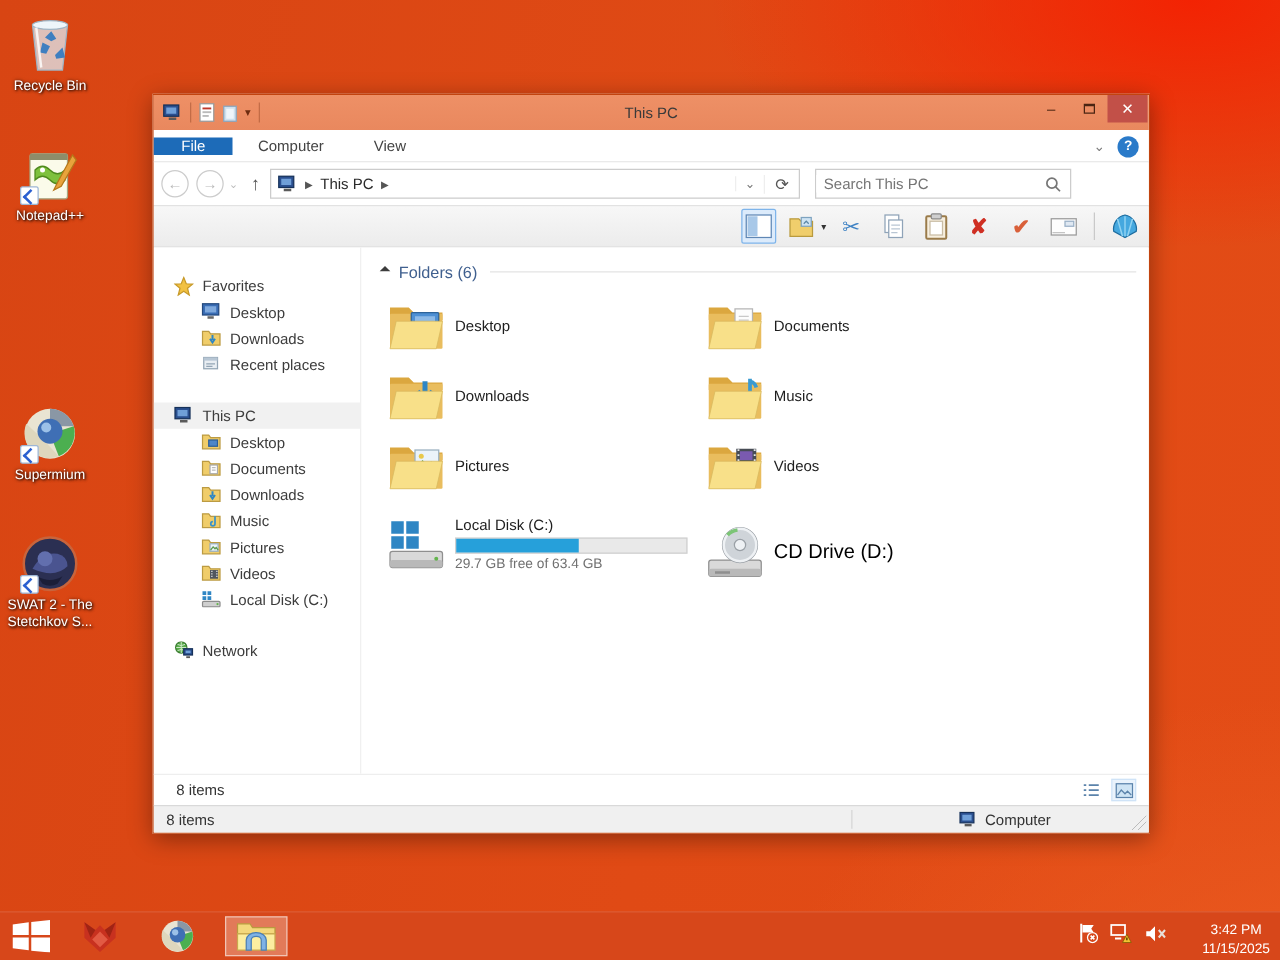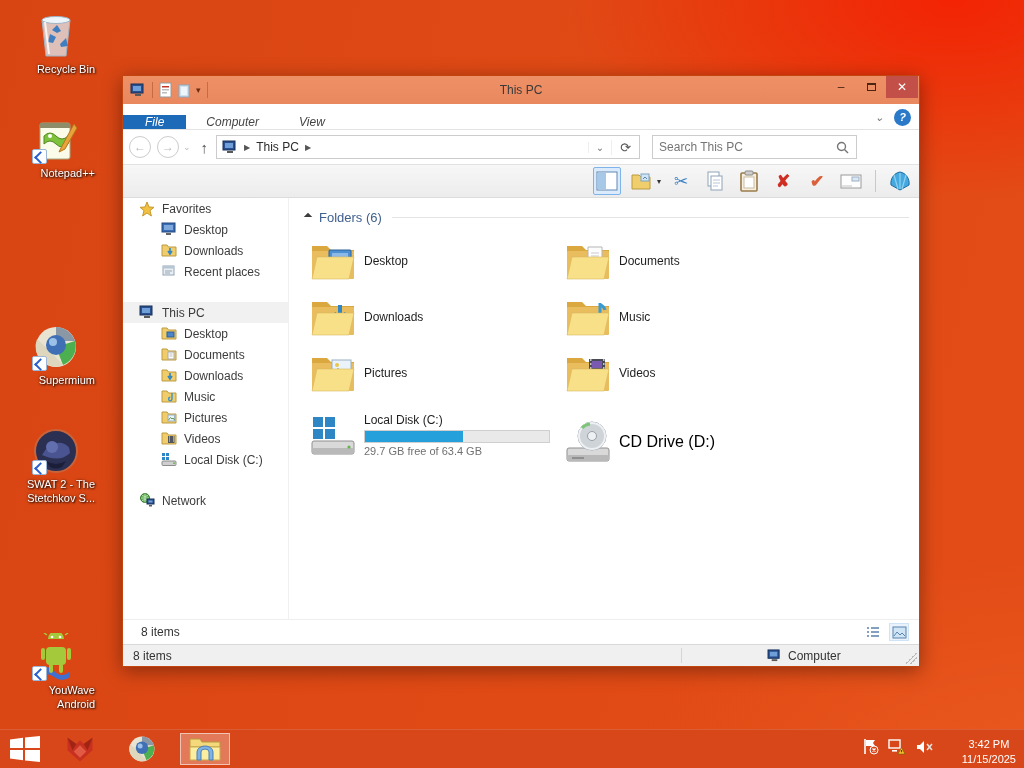--- a/index.html
+++ b/index.html
@@ -6,21 +6,21 @@
   html,body { width:1024px; height:768px; overflow:hidden; }
   body { font-family:"Liberation Sans", sans-serif; }
   #screen { position:relative; width:1024px; height:768px; overflow:hidden;
     background:
       radial-gradient(ellipse 620px 320px at 93% 0%, #f32303 0%, rgba(243,60,10,0) 62%),
       radial-gradient(ellipse 760px 420px at 104% 104%, #ea5a20 0%, rgba(234,95,45,0) 58%),
       linear-gradient(102deg, #d84513 0%, #e04a15 55%, #e34c16 100%);
   }
 
   
-  .dicon { position:absolute; left:17px; width:78px; text-align:right; cursor:default; }
+  .dicon { position:absolute; left:1px; width:78px; text-align:center; cursor:default; }
   .dicon .img { width:48px; height:48px; margin:0 auto; position:relative; }
   .dicon .lbl { margin-top:3px; font-size:11px; color:#fff; line-height:1.25;
                 text-shadow:1px 1px 2px rgba(0,0,0,.85), 0 0 3px rgba(0,0,0,.6); }
   .shortcut-arrow { position:absolute; left:0; bottom:0; width:15px; height:15px; background:#fff;
     border:1px solid #9db6d6; border-radius:2px; }
   .shortcut-arrow:after { content:""; position:absolute; left:3px; top:3px; width:7px; height:7px;
     border-left:2px solid #2a5fd0; border-bottom:2px solid #2a5fd0; transform:rotate(45deg); }
 
   
   .win { position:absolute; left:122px; top:75px; width:798px; height:592px;
@@ -31,21 +31,21 @@
   .qat .sep { width:1px; height:16px; background:rgba(120,50,20,.35); margin:0 2px; }
   .qat-caret { font-size:9px; color:#6e2c10; line-height:1; }
   .win-title { position:absolute; left:0; right:0; text-align:center; font-size:12px; color:#3a3a3a; }
   .caption-btns { position:absolute; right:1px; top:0; display:flex; }
   .cap { width:30px; height:22px; display:flex; align-items:center; justify-content:center;
          font-size:12px; color:#4b2412; }
   .cap.close { background:#c25048; color:#fff; width:32px; }
   .maxbox { width:9px; height:8px; border:1px solid #4b2412; border-top-width:2px; display:block; }
 
   .tabrow { position:absolute; left:0; top:28px; width:100%; height:26px; background:#fff;
-    border-bottom:1px solid #e3e3e3; display:flex; align-items:flex-end;font-style:italic; }
+    border-bottom:1px solid #e3e3e3; display:flex; align-items:center; }
   .tab { padding:0 20px; display:flex; align-items:center; font-size:12px; color:#444; }
   .tab.file { background:#1d6bb8; color:#fff; padding:0 22px; }
   .tab-right { position:absolute; right:8px; top:0; height:26px; display:flex; align-items:center; gap:10px; }
   .rib-chev { color:#777; font-size:11px; }
   .help-btn { width:17px; height:17px; border-radius:50%; background:#2a7ac9; color:#fff;
     font-size:11px; font-weight:bold; display:flex; align-items:center; justify-content:center; }
 
   .navbar { position:absolute; left:0; top:54px; width:100%; height:34px; background:#fff;
     display:flex; align-items:center; }
   .navbtn { width:22px; height:22px; border-radius:50%; border:1px solid #ccc;
@@ -67,21 +67,21 @@
     display:flex; align-items:center; padding-left:470px; gap:6px; }
   .tbtn { width:28px; height:28px; display:flex; align-items:center; justify-content:center; font-size:17px; }
   .tbtn.pressed { border:1px solid #7eb4ea; background:#dcebfb; border-radius:2px; }
   .tb-sep { width:1px; height:22px; background:#c9c9c9; margin:0 4px; }
   .tb-cut { color:#3e82c4; } .tb-del { color:#cf2f23; font-weight:bold; }
   .tb-check { color:#d9603a; font-weight:bold; }
   .tb-dd { font-size:8px; color:#333; margin-left:-4px; }
 
   .content { position:absolute; left:0; top:122px; right:0; bottom:47px; background:#fff; }
   .sidebar { position:absolute; left:0; top:0; bottom:0; width:166px; overflow:hidden;
-    border-right:1px solid #f0f0f0; padding-top:0; font-size:12px; color:#3c3c3c; }
+    border-right:1px solid #f0f0f0; padding-top:20px; font-size:12px; color:#3c3c3c; }
   .trow { height:21px; display:flex; align-items:center; gap:7px; padding-left:16px; white-space:nowrap; }
   .trow.child { padding-left:38px; }
   .trow.sel { background:#f1f1f1; } .gap20 { height:20px; }
   .ticn { width:16px; height:16px; flex:0 0 16px; display:flex; }
 
   .main { position:absolute; left:166px; top:0; right:0; bottom:0; padding:11px 10px 0 14px; }
   .ghdr { display:flex; align-items:center; font-size:13px; color:#40608f; height:16px; }
   .garrow { width:0; height:0; border-left:6px solid #3c3c3c; border-bottom:6px solid transparent;
     border-top:0; transform:rotate(45deg); margin-right:8px; margin-left:2px; }
   .gline { flex:1; height:1px; background:#e3e3e3; margin-left:10px; }
@@ -176,38 +176,20 @@
         <path d="M10 28 q8 -14 20 -12 q8 2 8 10 q-10 10 -28 2 z" fill="#4a5490"></path>
         <circle cx="20" cy="20" r="6" fill="#626fae"></circle>
         <path d="M14 34 q10 6 20 0 l-4 6 q-6 3 -12 0 z" fill="#1b1e38"></path>
       </svg>
       <span class="shortcut-arrow"></span>
     </div>
     <div class="lbl">SWAT 2 - The Stetchkov S...</div>
   </div>
 
 
-  <div class="dicon" style="top:633px">
-    <div class="img">
-      <svg width="48" height="48" viewBox="0 0 48 48">
-        <path d="M6 38 q8 -8 16 0 q8 8 16 0 l0 6 q-8 6 -16 0 q-8 -6 -16 0 z" fill="#3f6fd0"></path>
-        <rect x="14" y="14" width="20" height="18" rx="4" fill="#a4c93b"></rect>
-        <path d="M16 6 a8 8 0 0 1 16 0 z" fill="#a4c93b"></path>
-        <circle cx="20" cy="4" r="1.3" fill="#fff"></circle>
-          <circle cx="28" cy="4" r="1.3" fill="#fff"></circle>
-        <path d="M15 2 l-3 -2 M33 2 l3 -2" stroke="#a4c93b" stroke-width="1.5"></path>
-        <rect x="9" y="15" width="4" height="12" rx="2" fill="#a4c93b"></rect>
-        <rect x="35" y="15" width="4" height="12" rx="2" fill="#a4c93b"></rect>
-        <rect x="17" y="31" width="4" height="9" rx="2" fill="#a4c93b"></rect>
-        <rect x="27" y="31" width="4" height="9" rx="2" fill="#a4c93b"></rect>
-      </svg>
-      <span class="shortcut-arrow"></span>
-    </div>
-    <div class="lbl">YouWave Android</div>
-  </div>
 
   <div class="win">
 
     <div class="titlebar">
       <div class="qat">
         <span>
           <svg width="16" height="14" viewBox="0 0 16 14">
               <rect x="1" y="1" width="12" height="9" fill="#2a4f8f" stroke="#163159"></rect>
               <rect x="3" y="3" width="8" height="5" fill="#6f9fd8"></rect>
               <rect x="5" y="11" width="6" height="2" fill="#5a5a5a"></rect>

